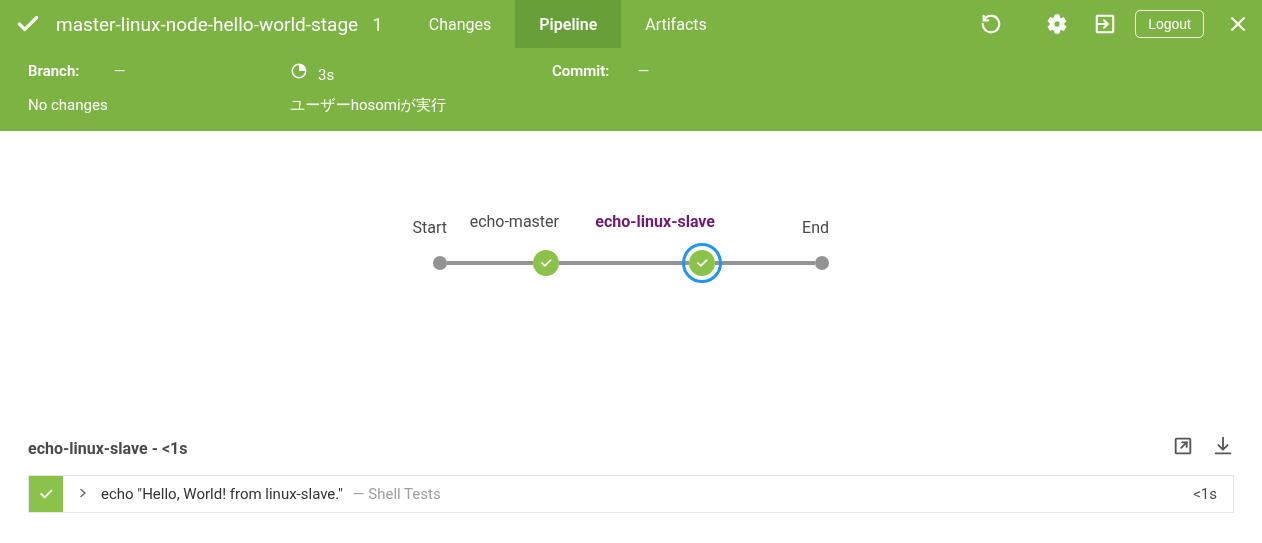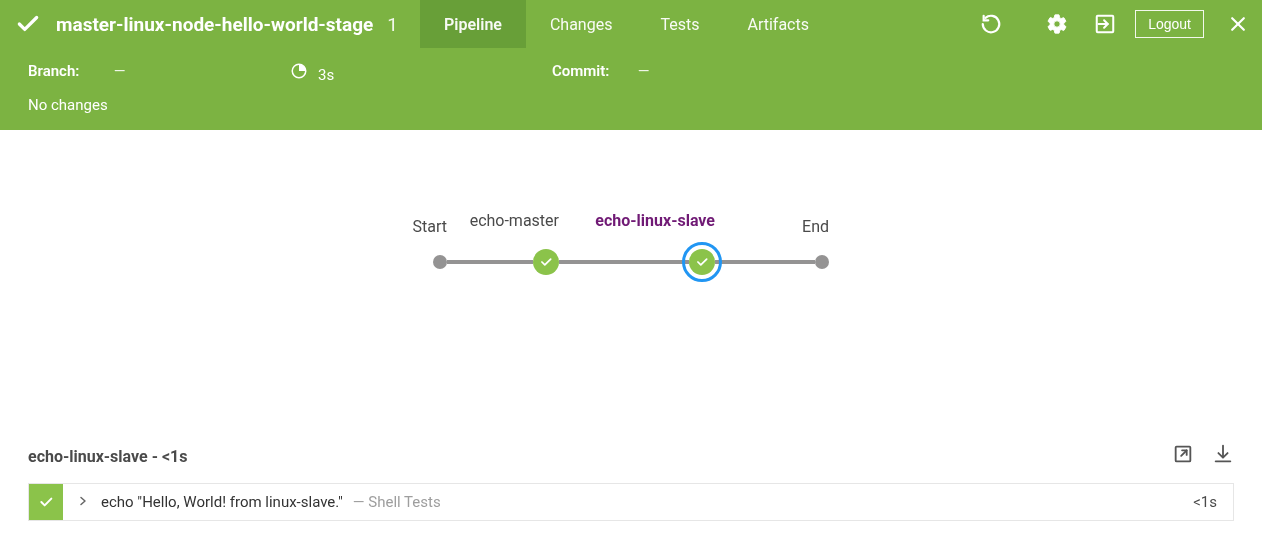--- a/index.html
+++ b/index.html
@@ -19,21 +19,21 @@
     background: #7cb342;
     height: 48px;
     color: #fff;
   }
   .topbar .check {
     display: flex; align-items: center; justify-content: center;
     width: 56px;
   }
   .topbar .title {
     display: flex; align-items: center;
-    font-size: 19px; font-weight: 700;
+    font-size: 19px; font-weight: 400;
     padding-right: 8px;
     white-space: nowrap;
   }
   .topbar .run-num {
     display: flex; align-items: center;
     font-size: 19px; margin-left: 6px; color: rgba(255,255,255,0.9);
   }
   .topbar .tabs {
     display: flex; margin-left: 22px; height: 100%;
   }
@@ -54,21 +54,21 @@
     display: flex; align-items: center; justify-content: center;
     cursor: pointer;
   }
   .topbar .logout-btn {
     align-self: center;
     border: 1px solid rgba(255,255,255,0.9);
     color: #fff;
     background: transparent;
     padding: 5px 12px;
     font-size: 14px;
-    border-radius: 0;
+    border-radius: 5px;
     cursor: pointer;
     margin: 0 10px 0 6px;
   }
   .topbar svg { stroke: #fff; }
 
   
   .infostrip {
     background: #7cb342;
     color: #fff;
     padding: 14px 28px 16px 28px;
@@ -131,21 +131,21 @@
     height: 4px;
     background: #949393;
     width: 100px;
   }
   .edge.short { width: 86px; }
 
   
   .log-area {
     position: absolute;
     bottom: 0; left: 0; right: 0;
-    padding: 0 28px 22px 28px;
+    padding: 0 28px 30px 28px;
   }
   .log-title-row {
     display: flex; align-items: center; justify-content: space-between;
     margin-bottom: 14px;
   }
   .log-title { font-weight: 700; color: #4a4a4a; font-size: 16px;}
   .log-actions { display: flex; gap: 18px; }
   .log-actions .ic { cursor: pointer; color: #555; }
 
   .log-row {
@@ -173,23 +173,22 @@
 <div class="topbar">
   <div class="check">
     <svg width="26" height="26" viewBox="0 0 24 24" fill="none" stroke-width="3" stroke-linecap="round" stroke-linejoin="round">
         <polyline points="4 12 9 17 20 6"></polyline>
       </svg>
   </div>
   <div class="title">master-linux-node-hello-world-stage</div>
   <div class="run-num">1</div>
 
   <div class="tabs">
+    <div class="tab">Changes</div>
     <div class="tab active">Pipeline</div>
-    <div class="tab">Changes</div>
-    <div class="tab">Tests</div>
     <div class="tab">Artifacts</div>
   </div>
 
   <div class="spacer"></div>
 
   <div class="iconbtn">
     <svg width="22" height="22" viewBox="0 0 24 24" fill="none" stroke-width="2.4" stroke-linecap="round">
         <path d="M3 12a9 9 0 1 0 3-6.7"></path>
         <polyline points="4 3 4 8 9 8"></polyline>
       </svg>
@@ -229,20 +228,21 @@
         </svg>
     </span>
     <span>3s</span>
   </div>
   <div>
     <span class="lbl">Commit:</span>
     <span class="val-dash">—</span>
   </div>
 
   <div>No changes</div>
+  <div>ユーザーhosomiが実行</div>
 </div>
 
 <div class="pipeline-area">
   <div class="pipe">
     <div class="col">
       <div class="stage-label">Start</div>
       <div class="dot"></div>
     </div>
     <div class="edge short"></div>
 

